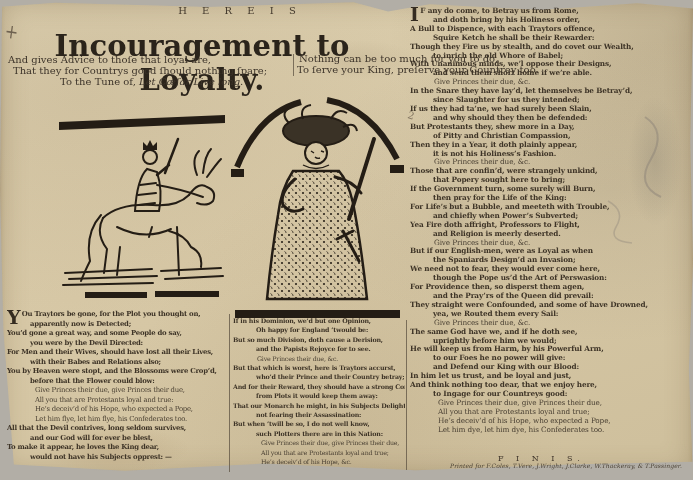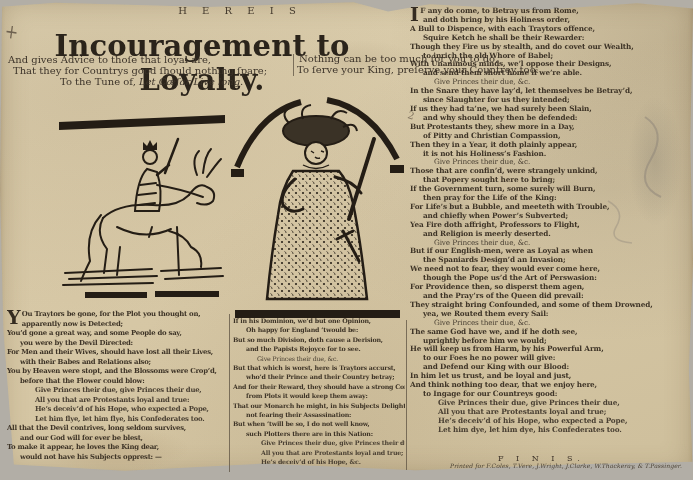--- a/index.html
+++ b/index.html
@@ -23,23 +23,23 @@
   .subline{font-size:10px;color:#3d342a;white-space:nowrap;}
   .tune{left:60px;top:76px;width:330px;font-size:10px;color:#3d342a;}
   .tune i{font-style:italic;}
   .vrule{position:absolute;width:1px;background:#5c5142;opacity:.75;}
   
   .col{position:absolute;overflow:hidden;}
   .ln{white-space:nowrap;font-weight:700;color:#3e3427;}
   .col-left .ln{font-size:6.9px;line-height:9.5px;letter-spacing:-.25px;}
   .col-mid  .ln{font-size:6.3px;line-height:9.4px;letter-spacing:-.2px;}
   .col-right .ln{font-size:7.3px;line-height:8.9px;letter-spacing:-.15px;}
-  .ln.k1{margin-left:13px;}
+  .ln.k1{margin-left:23px;}
   .ln.k2{margin-left:24px;font-weight:400;color:#4a4033;}
-  .ln.k3{margin-left:28px;font-weight:700;color:#4a4033;}
+  .ln.k3{margin-left:28px;font-weight:400;color:#4a4033;}
   .ln.gap{margin-top:0;}
   .dropcap{float:left;font-size:19px;line-height:15px;height:17px;margin-right:1.5px;font-weight:700;color:#352c21;}
   .finis{font-size:8px;letter-spacing:5px;font-weight:400;margin:2px 0 0 88px;color:#3e342a;}
   .imprint{font-size:6px;font-style:italic;font-weight:400;margin-left:40px;color:#4a4134;letter-spacing:.1px;}
   
   .pencil{color:#6e6150;font-family:"DejaVu Serif",serif;}
   .cross{left:5px;top:22px;font-size:16px;transform:rotate(8deg) scaleY(1.25);}
   .numtwo{left:408px;top:110px;font-size:10px;transform:rotate(18deg);opacity:.8;}
   .cut{position:absolute;}
 </style>
@@ -213,21 +213,21 @@
       <div class="ln k1">and chiefly when Power’s Subverted;</div>
       <div class="ln k0">Yea Fire doth affright, Professors to Flight,</div>
       <div class="ln k1">and Religion is meerly deserted.</div>
       <div class="ln k2">Give Princes their due, &amp;c.</div>
       <div class="ln k0 gap">But if our English-men, were as Loyal as when</div>
       <div class="ln k1">the Spaniards Design’d an Invasion;</div>
       <div class="ln k0">We need not to fear, they would ever come here,</div>
       <div class="ln k1">though the Pope us’d the Art of Perswasion:</div>
       <div class="ln k0">For Providence then, so disperst them agen,</div>
       <div class="ln k1">and the Pray’rs of the Queen did prevail:</div>
-      <div class="ln k0">They straight bring Confounded, and some of them Drowned,</div>
+      <div class="ln k0">They straight were Confounded, and some of have Drowned,</div>
       <div class="ln k1">yea, we Routed them every Sail:</div>
       <div class="ln k2">Give Princes their due, &amp;c.</div>
       <div class="ln k0 gap">The same God have we, and if he doth see,</div>
       <div class="ln k1">uprightly before him we would;</div>
       <div class="ln k0">He will keep us from Harm, by his Powerful Arm,</div>
       <div class="ln k1">to our Foes he no power will give:</div>
       <div class="ln k1">and Defend our King with our Blood:</div>
       <div class="ln k0">In him let us trust, and be loyal and just,</div>
       <div class="ln k0">And think nothing too dear, that we enjoy here,</div>
       <div class="ln k1">to Ingage for our Countreys good:</div>

